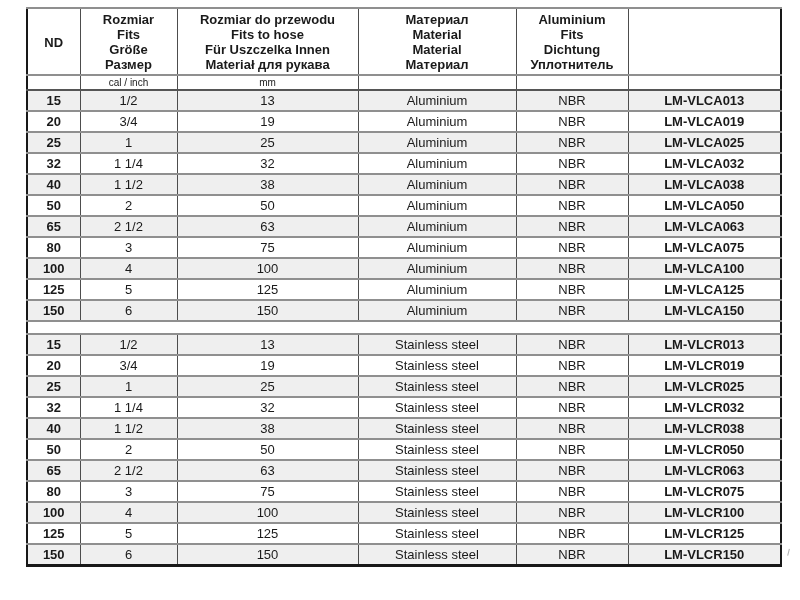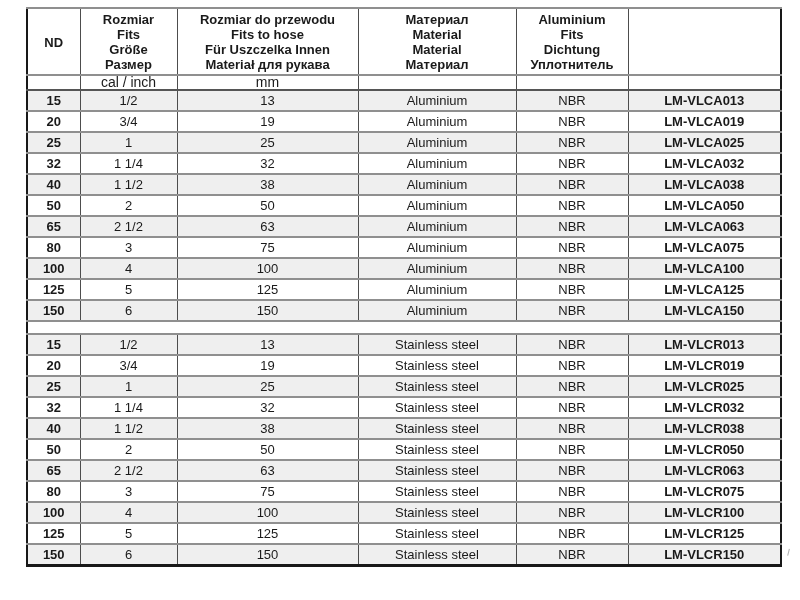--- a/index.html
+++ b/index.html
@@ -40,21 +40,21 @@
     background: #ffffff;
   }
   .product-table thead th.header-cell {
     font-size: 13px;
     font-weight: bold;
     line-height: 15px;
     padding: 3px 0 2px 0;
     border-bottom: 1.5px solid #4d4d4d;
   }
   .product-table thead tr.subheader-row td {
-    font-size: 14px;
+    font-size: 10px;
     font-weight: normal;
     height: 13px;
     line-height: 13px;
     border-bottom: 2px solid #555555;
   }
   .product-table tbody td {
     font-size: 13px;
     height: 19px;
     line-height: 19px;
   }

